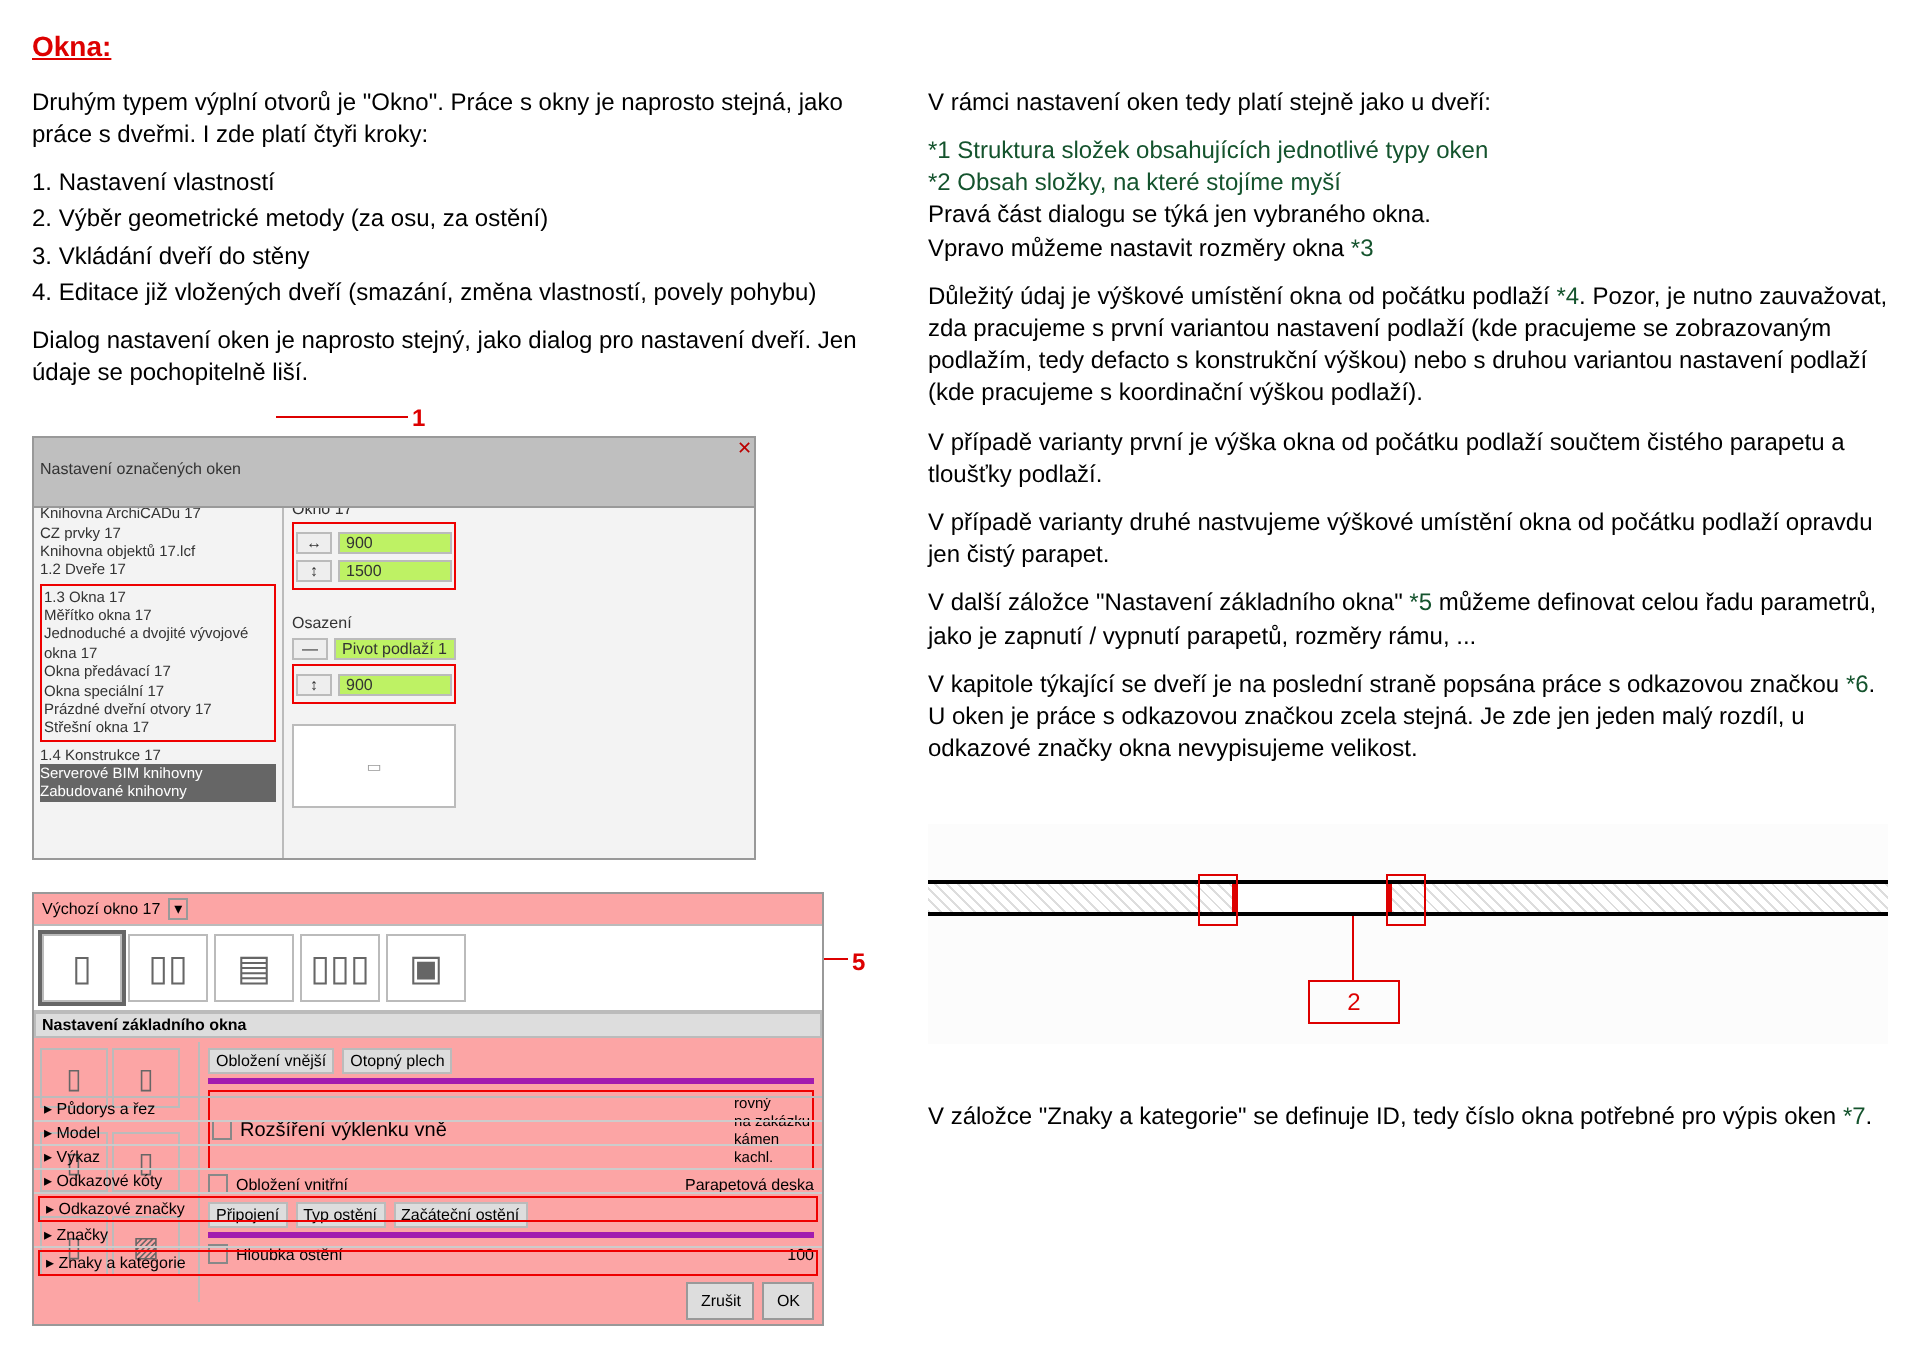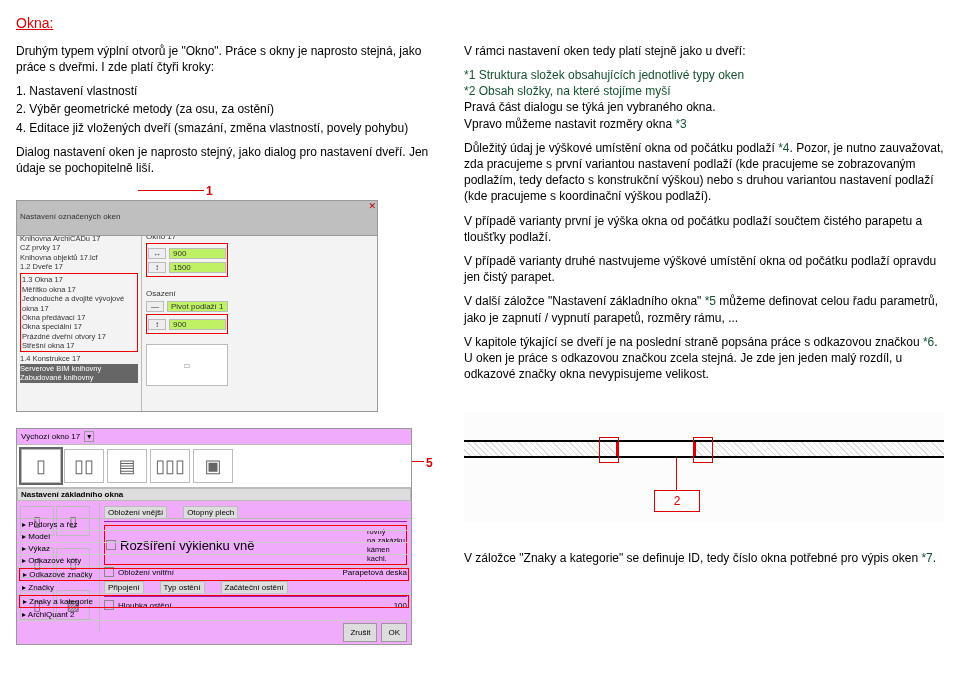--- a/index.html
+++ b/index.html
@@ -1,17 +1,17 @@
 <!DOCTYPE html>
 <html><head>
 <meta charset="utf-8">
 <style>
   body{margin:0;font-family:Arial,Helvetica,sans-serif;font-size:12px;color:#000;background:#fff;width:960px}
   .page{padding:14px 16px 10px 16px}
-  .heading{color:#d00;text-decoration:underline;font-size:14px;margin:0 0 10px 0;font-weight:normal}
+  .heading{color:#d00;text-decoration:underline;font-size:14px;margin:0 0 10px 0;font-weight:bold}
   .cols{display:flex;gap:18px}
   .colL{flex:0 0 430px}
   .colR{flex:1}
   p{margin:0 0 8px 0;line-height:1.35}
   .step{margin:0 0 2px 0}
   .red{color:#14532d}
   .callout{position:absolute;color:#d00;font-size:12px;font-weight:bold}
   .callline{position:absolute;border-top:1px solid #d00}
   .dialog-wrap{position:relative;margin-top:6px;height:240px}
   .dialog{position:absolute;left:0;top:16px;width:360px;height:210px;border:1px solid #999;background:#f3f3f3;font-size:8px;color:#333;display:flex}
@@ -32,30 +32,30 @@
   .wall-top{position:absolute;left:0;right:0;top:28px;height:2px;background:#000}
   .wall-bot{position:absolute;left:0;right:0;top:44px;height:2px;background:#000}
   .hatch{position:absolute;top:30px;height:14px;left:0;right:0;background:repeating-linear-gradient(45deg,#ddd,#ddd 1px,#fff 1px,#fff 4px)}
   .opening{position:absolute;top:30px;left:152px;width:76px;height:14px;background:#fff;border-left:2px solid #d00;border-right:2px solid #d00}
   .opening::before,.opening::after{content:'';position:absolute;top:-5px;height:24px;width:18px;border:1px solid #d00}
   .opening::before{left:-19px}
   .opening::after{right:-19px}
   .cb2{position:absolute;left:190px;top:78px;border:1px solid #d00;width:44px;height:20px;text-align:center;color:#d00;line-height:20px}
   .cb2line{position:absolute;border-left:1px solid #d00;left:212px;top:46px;height:32px}
   .dialog2-wrap{position:relative;margin-top:4px;height:225px}
-  .dialog2{position:absolute;left:0;top:0;width:394px;height:215px;border:1px solid #999;background:#f0abfc;font-size:8px}
+  .dialog2{position:absolute;left:0;top:0;width:394px;height:215px;border:1px solid #999;background:#fca5a5;font-size:8px}
   .d2top{border-bottom:1px solid #bbb;padding:2px 4px;display:flex;align-items:center;gap:4px}
   .thumbs{display:flex;gap:3px;padding:4px 4px;background:#fff;border-bottom:1px solid #bbb}
   .thumb{width:38px;height:32px;border:1px solid #bbb;display:flex;align-items:center;justify-content:center;font-size:18px;color:#666}
   .thumb-sel{outline:2px solid #666}
   .d2body{display:flex;height:130px}
   .d2left{width:76px;border-right:1px solid #bbb;padding:3px;display:flex;flex-wrap:wrap;gap:2px}
   .miniT{width:32px;height:28px;border:1px solid #bbb;display:flex;align-items:center;justify-content:center;font-size:14px;color:#666}
   .d2right{flex:1;padding:3px 4px}
-  .tabs2{display:flex;gap:16px;font-size:8px;border-bottom:1px solid #a21caf;padding-bottom:2px;margin-bottom:3px}
+  .tabs2{display:flex;gap:4px;font-size:8px;border-bottom:3px solid #a21caf;padding-bottom:2px;margin-bottom:3px}
   .tabs2 span{border:1px solid #bbb;background:#ddd;padding:1px 3px}
   .cbx{display:flex;align-items:center;gap:4px;margin:2px 0}
   .checkbox{width:8px;height:8px;border:1px solid #888}
   .rb{border:1px solid #e00;padding:1px}
   .d2foot{position:absolute;left:0;right:0;bottom:0;font-size:8px;border-top:1px solid #bbb}
   .d2foot .row{border-bottom:1px solid #ccc;padding:1px 5px}
   .d2foot .rowRB{border:1px solid #e00;margin:1px 2px;padding:1px 3px}
   .d2btns{display:flex;justify-content:flex-end;gap:4px;padding:2px 4px}
   .d2btns span{border:1px solid #999;background:#ddd;padding:4px 6px}
 </style>
@@ -64,20 +64,21 @@
 
 <div class="page">
   <p class="heading">Okna:</p>
 
   <div class="cols">
 
     <div class="colL">
       <p>Druhým typem výplní otvorů je "Okno". Práce s okny je naprosto stejná, jako práce s dveřmi. I zde platí čtyři kroky:</p>
       <p class="step">1. Nastavení vlastností</p>
       <p class="step">2. Výběr geometrické metody (za osu, za ostění)</p>
+      <p class="step">3. Vkládání dveří do stěny</p>
       <p class="step">4. Editace již vložených dveří (smazání, změna vlastností, povely pohybu)</p>
       <p style="margin-top:8px">Dialog nastavení oken je naprosto stejný, jako dialog pro nastavení dveří. Jen údaje se pochopitelně liší.</p>
 
       <div class="dialog-wrap">
         <span class="callout" style="left:190px;top:0">1</span>
         <div class="callline" style="left:122px;top:6px;width:66px"></div>
         <span class="callout" style="left:316px;top:53px">3</span>
         <div class="callline" style="left:264px;top:58px;width:50px"></div>
         <span class="callout" style="left:316px;top:138px">4</span>
         <div class="callline" style="left:264px;top:144px;width:50px"></div>
@@ -172,21 +173,21 @@
               <div class="miniT">▯</div>
                 <div class="miniT">▨</div>
             </div>
             <div class="d2right">
               <div class="tabs2">
                 <span>Obložení vnější</span>
                 <span>Otopný plech</span>
               </div>
               <div class="cbx rb">
                 <div class="checkbox"></div>
-                <span style="font-size:13px">Rozšíření výklenku vně</span>
+                <span style="font-size:10px">Rozšíření výklenku vně</span>
                 <div style="margin-left:auto;font-size:7.5px">
                   <div>rovný</div>
                   <div>na zakázku</div>
                   <div>kámen</div>
                   <div>kachl.</div>
                 </div>
               </div>
               <div class="cbx">
                   <div class="checkbox"></div>
                   <span>Obložení vnitřní</span>
@@ -205,21 +206,20 @@
             </div>
           </div>
           <div class="d2foot">
             <div class="row"><span>▸ </span><span>Půdorys a řez</span></div>
             <div class="row"><span>▸ </span><span>Model</span></div>
             <div class="row"><span>▸ </span><span>Výkaz</span></div>
             <div class="row"><span>▸ </span><span>Odkazové kóty</span></div>
             <div class="rowRB"><span>▸ </span><span>Odkazové značky</span></div>
             <div class="row"><span>▸ </span><span>Značky</span></div>
             <div class="rowRB"><span>▸ </span><span>Znaky a kategorie</span></div>
-            <div class="row"><span>▸ </span><span>ArchiQuant 2</span></div>
             <div class="d2btns">
               <span>Zrušit</span>
               <span>OK</span>
             </div>
           </div>
         </div>
       </div>
     </div>
 
     <div class="colR">

